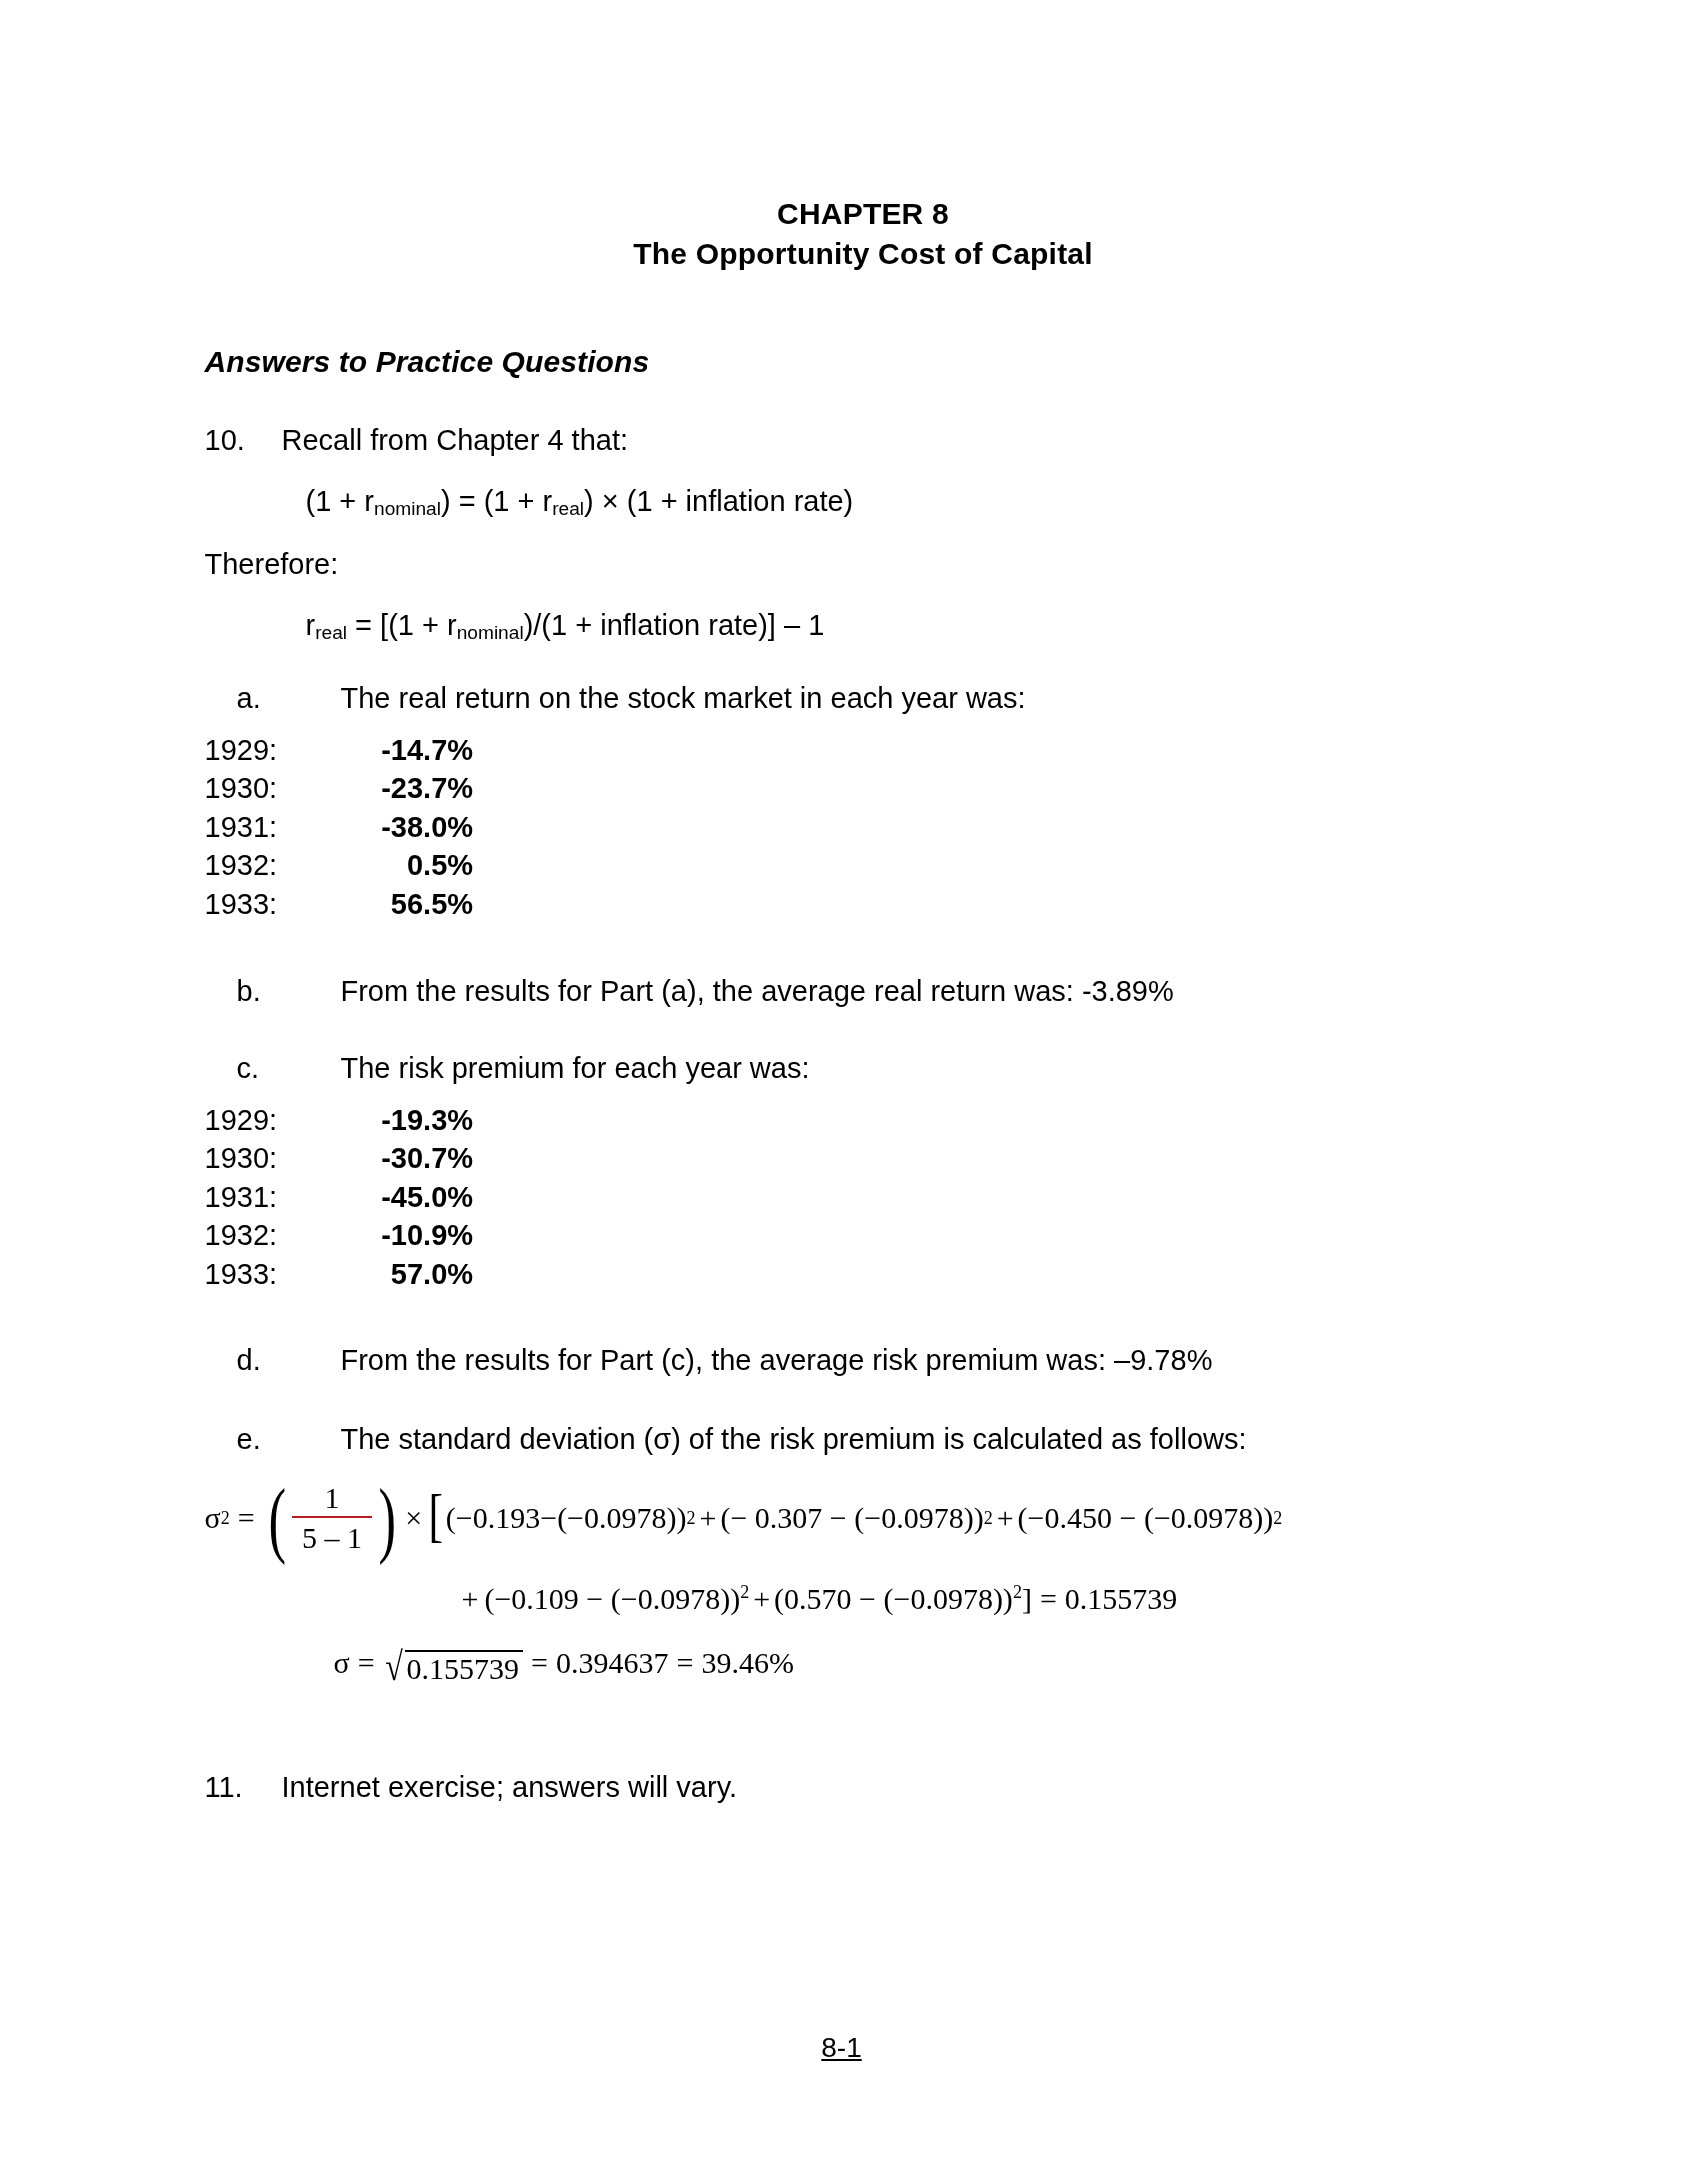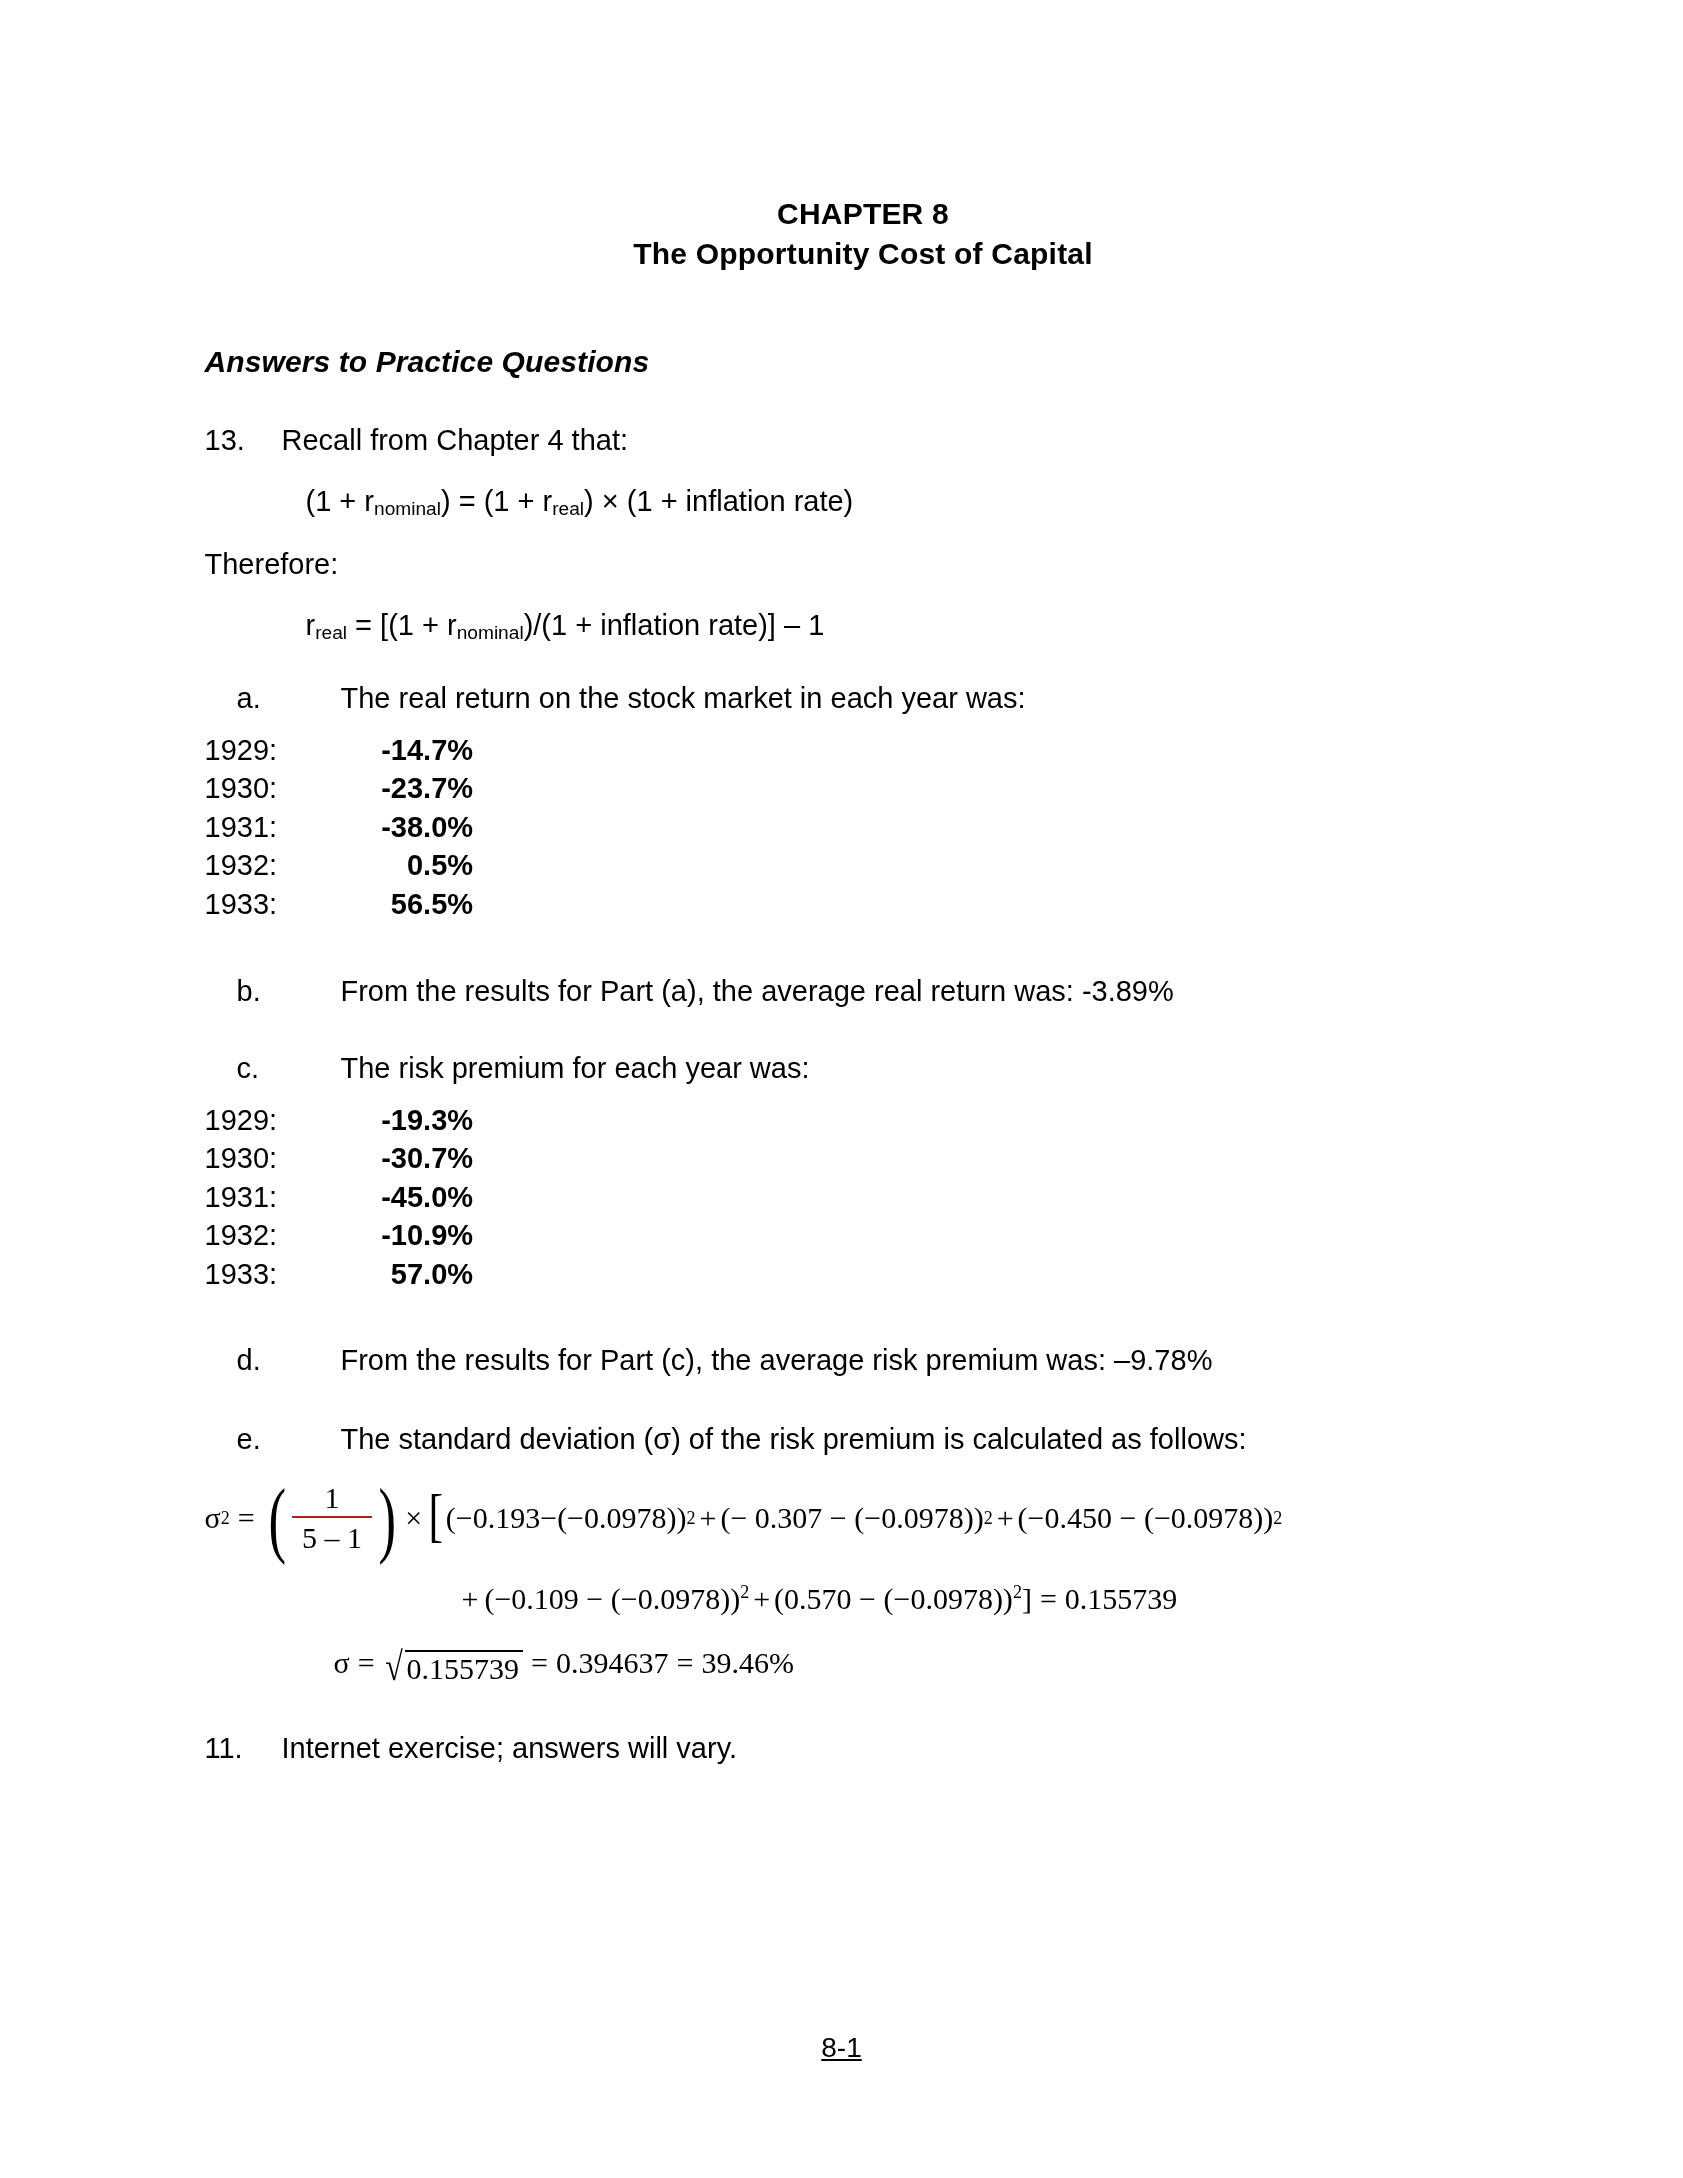--- a/index.html
+++ b/index.html
@@ -220,21 +220,21 @@
   <div class="content">
 
     <div class="title-block">
       <span class="title-line">CHAPTER 8</span>
       <span class="title-line">The Opportunity Cost of Capital</span>
     </div>
 
     <div class="section-heading">Answers to Practice Questions</div>
 
     <div class="q-item">
-      <div class="q-num">13.</div>
+      <div class="q-num">10.</div>
       <div class="q-body">Recall from Chapter 4 that:</div>
     </div>
 
     <div class="formula-line">
       <span>(1 + r</span><sub>nominal</sub><span>) = (1 + r</span><sub>real</sub><span>) × (1 + inflation rate)</span>
     </div>
 
     <div class="para">Therefore:</div>
 
     <div class="formula-line">
@@ -344,21 +344,21 @@
       </div>
 
       <div class="math-row-3">
         <span class="mi">σ</span><span style="padding:0 8px;">=</span><span class="radical">
             <span class="sign">√</span>
             <span class="radicand">0.155739</span>
           </span><span style="padding:0 8px;">=</span><span>0.394637</span><span style="padding:0 8px;">=</span><span>39.46%</span>
       </div>
     </div>
 
-    <div class="q-item" style="margin-top:49px;">
+    <div class="q-item" style="margin-top:88px;">
       <div class="q-num">11.</div>
       <div class="q-body">Internet exercise; answers will vary.</div>
     </div>
 
   </div>
 
   <div class="footer">8-1</div>
 </div>
 
 

